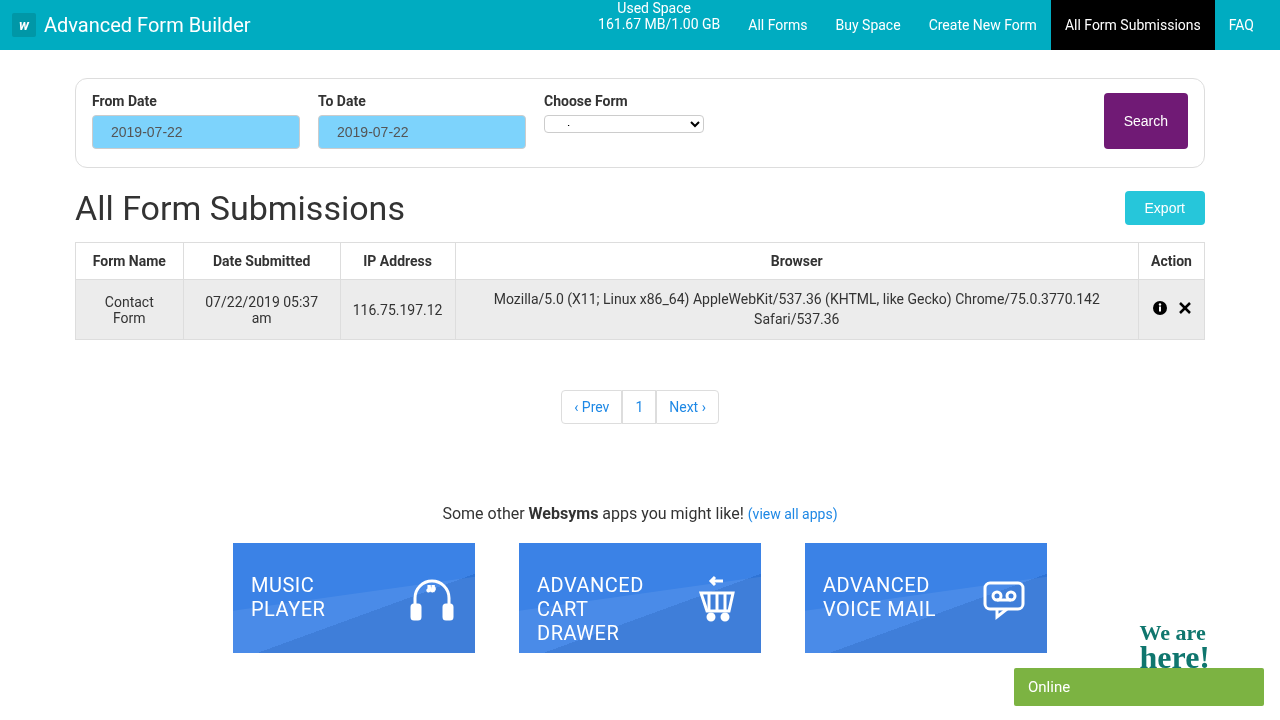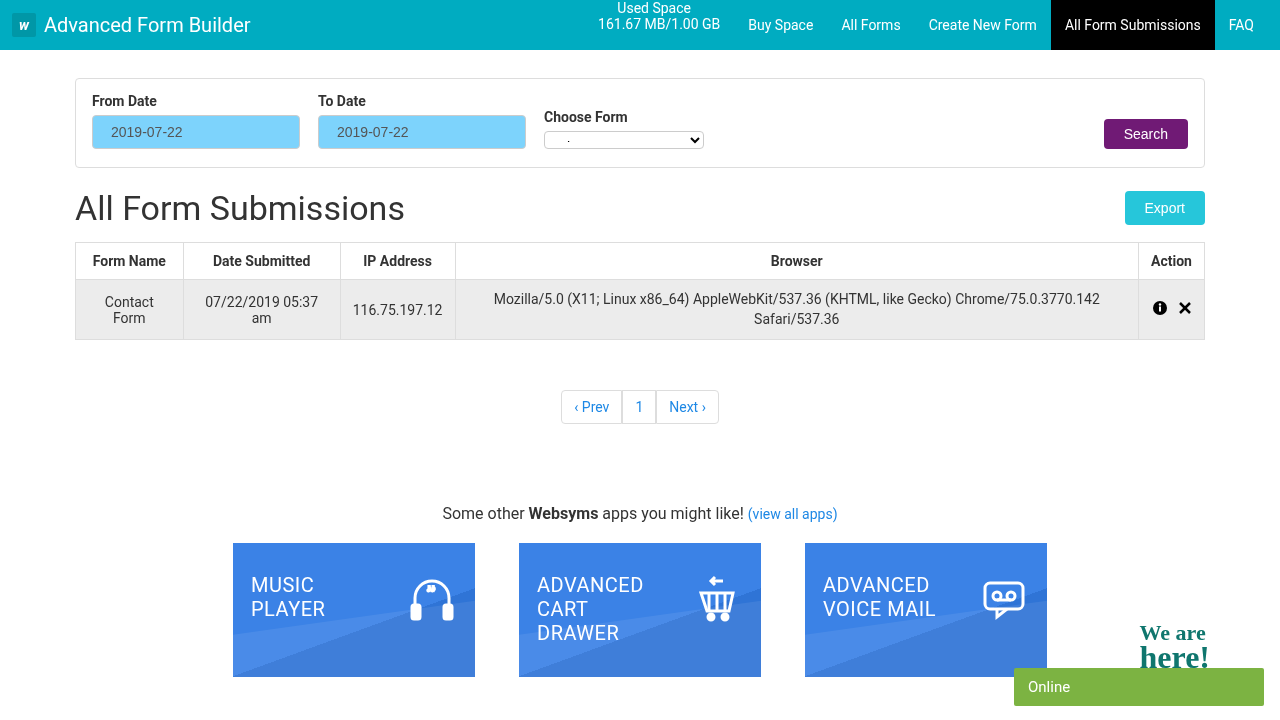--- a/index.html
+++ b/index.html
@@ -6,21 +6,21 @@
 body { font-family: -apple-system, BlinkMacSystemFont, "Segoe UI", Roboto, "Helvetica Neue", Arial, sans-serif; font-size: 14px; color: #333; background: #fff; }
 .topnav { background: #00acc1; height: 50px; display: flex; align-items: center; color: #fff; padding: 0 12px; }
 .brand { display: flex; align-items: center; font-size: 20px; font-weight: 400; gap: 8px; }
 .brand-logo { width: 24px; height: 24px; background: #0097a7; display: flex; align-items: center; justify-content: center; border-radius: 2px; font-weight: bold; font-style: italic; font-size: 14px; }
 .nav-links { margin-left: auto; display: flex; height: 100%; align-items: stretch; }
 .nav-item { display: flex; align-items: center; padding: 0 14px; color: #fff; cursor: pointer; white-space: nowrap; font-size: 14px; }
 .nav-item.static { cursor: default; flex-direction: column; }
 .nav-item.active { background: #000; }
 .nav-space-val { padding-left: 10px; }
 .container { width: 1130px; margin: 0 auto; padding-top: 28px; }
-.filter-panel { border: 1px solid #ddd; border-radius: 4px; padding: 14px 16px 18px; display: flex; align-items: flex-end; gap: 18px; }
+.filter-panel { border: 1px solid #ddd; border-radius: 12px; padding: 14px 16px 18px; display: flex; gap: 18px; }
 .field-group { display: flex; flex-direction: column; gap: 6px; }
 .field-label { font-weight: 700; color: #333; font-size: 14px; }
 .text-input { width: 208px; height: 34px; padding: 6px 18px; border: 1px solid #ccc; background: #7dd3fc; color: #555; border-radius: 4px; font-size: 14px; }
 .select-input { width: 160px; height: 18px; padding: 6px 8px; border: 1px solid #ccc; background: #fff; border-radius: 4px; font-size: 14px; }
 .btn-search { margin-left: auto; background: #701a75; color: #fff; border: none; padding: 7px 20px; border-radius: 4px; font-size: 14px; cursor: pointer; }
 .heading-row { display: flex; align-items: center; margin-top: 20px; }
 .page-heading { font-size: 34px; font-weight: 400; color: #333; }
 .btn-export { margin-left: auto; background: #26c6da; color: #fff; border: none; padding: 9px 20px; border-radius: 4px; font-size: 14px; cursor: pointer; }
 .data-table { width: 100%; border-collapse: collapse; margin-top: 14px; }
 .data-table th, .data-table td { border: 1px solid #ddd; padding: 10px 12px; text-align: center; font-size: 14px; }
@@ -31,43 +31,43 @@
 .action-icons span { cursor: pointer; }
 .pagination { display: flex; justify-content: center; margin-top: 50px; }
 .pagination .page-btn { border: 1px solid #ddd; padding: 8px 12px; color: #1e88e5; cursor: pointer; font-size: 14px; background: #fff; }
 .pagination .page-btn:first-child { border-radius: 4px 0 0 4px; }
 .pagination .page-btn:last-child { border-radius: 0 4px 4px 0; }
 .pagination .page-btn.active { color: #1e88e5; }
 .promo-text { text-align: center; margin-top: 80px; font-size: 16px; color: #333; }
 .promo-text .bold { font-weight: 700; }
 .promo-text .link { color: #1e88e5; cursor: pointer; font-size: 14px; }
 .cards { display: flex; justify-content: center; gap: 44px; margin-top: 20px; }
-.promo-card { width: 242px; height: 134px; background: linear-gradient(160deg, #3b82e6 0%, #3b82e6 60%, #2f74d6 60%, #2f74d6 100%); color: #fff; padding: 30px 18px 0; display: flex; align-items: flex-start; justify-content: space-between; cursor: pointer; position: relative; overflow: hidden; }
+.promo-card { width: 242px; height: 110px; background: linear-gradient(160deg, #3b82e6 0%, #3b82e6 60%, #2f74d6 60%, #2f74d6 100%); color: #fff; padding: 30px 18px 0; display: flex; align-items: flex-start; justify-content: space-between; cursor: pointer; position: relative; overflow: hidden; }
 .promo-card::after { content: ""; position: absolute; bottom: -40px; left: -20px; width: 300px; height: 100px; background: rgba(255,255,255,0.08); transform: rotate(-8deg); }
 .card-text { font-size: 20px; font-weight: 400; line-height: 1.2; letter-spacing: 0.5px; }
 .card-icon { width: 50px; height: 50px; }
 .we-are-here { position: fixed; right: 70px; bottom: 48px; font-family: cursive; font-size: 32px; font-weight: 700; color: #0f766e; text-shadow: 0 0 2px #fff; line-height: 0.9; pointer-events: none; }
 .we-top { font-size: 22px; }
 .online-bar { position: fixed; right: 16px; bottom: 14px; width: 250px; background: #7cb342; color: #fff; padding: 10px 14px; font-size: 15px; border-radius: 2px; cursor: pointer; }
 </style>
 </head>
 <body>
 
 <div class="topnav">
   <div class="brand">
     <div class="brand-logo">w</div>
     <span>Advanced Form Builder</span>
   </div>
   <div class="nav-links">
     <div class="nav-item static">
       <span>Used Space</span>
       <span class="nav-space-val">161.67 MB/1.00 GB</span>
     </div>
+    <div class="nav-item">All Forms</div>
     <div class="nav-item">Buy Space</div>
-    <div class="nav-item">All Forms</div>
     <div class="nav-item">Create New Form</div>
     <div class="nav-item active">All Form Submissions</div>
     <div class="nav-item">FAQ</div>
   </div>
 </div>
 
 <div class="container">
   <div class="filter-panel">
     <div class="field-group">
       <label class="field-label">From Date</label>

